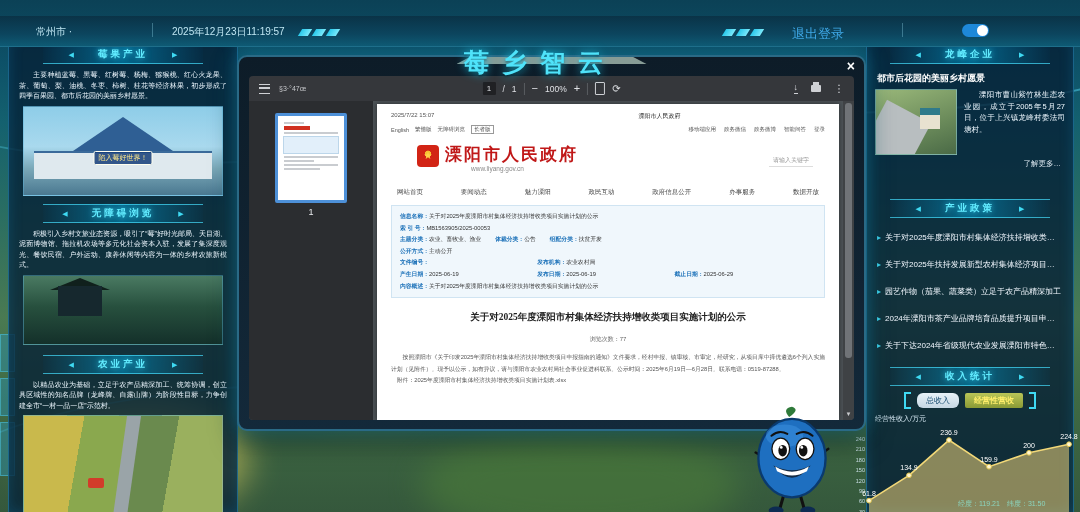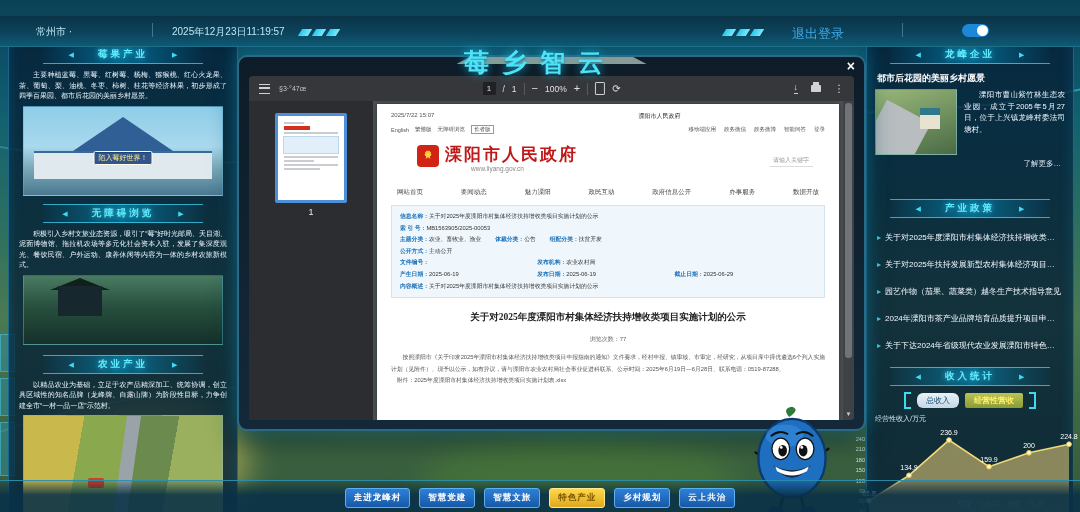--- a/index.html
+++ b/index.html
@@ -220,21 +220,21 @@
       <div class="policy-item">
           <span class="bul">▸</span>
           <span class="pt">关于对2025年度溧阳市村集体经济扶持增收类…</span>
         </div>
       <div class="policy-item">
           <span class="bul">▸</span>
           <span class="pt">关于对2025年扶持发展新型农村集体经济项目…</span>
         </div>
       <div class="policy-item">
           <span class="bul">▸</span>
-          <span class="pt">园艺作物（茄果、蔬菜类）越冬生产技术指导意见</span>
+          <span class="pt">园艺作物（茄果、蔬菜类）立足于农产品精深加工</span>
         </div>
       <div class="policy-item">
           <span class="bul">▸</span>
           <span class="pt">2024年溧阳市茶产业品牌培育品质提升项目申…</span>
         </div>
       <div class="policy-item">
           <span class="bul">▸</span>
           <span class="pt">关于下达2024年省级现代农业发展溧阳市特色…</span>
         </div>
     </div>
@@ -416,22 +416,14 @@
     <ellipse cx="38" cy="48" rx="9.5" ry="11.5" fill="#fff" stroke="#111" stroke-width="1.4"></ellipse>
     <ellipse cx="64" cy="48" rx="9.5" ry="11.5" fill="#fff" stroke="#111" stroke-width="1.4"></ellipse>
     <ellipse cx="40" cy="50" rx="4.6" ry="6.2" fill="#111"></ellipse>
     <ellipse cx="62" cy="50" rx="4.6" ry="6.2" fill="#111"></ellipse>
     <circle cx="38.5" cy="46.5" r="1.5" fill="#fff"></circle>
     <circle cx="60.5" cy="46.5" r="1.5" fill="#fff"></circle>
     <path d="M30,66 Q50,92 70,66 Q50,76 30,66 Z" fill="#122a45"></path>
     <path d="M32,67 Q50,78 68,67 L66,72 Q50,81 34,72 Z" fill="#fff"></path>
   </svg>
 
-  <nav class="bottom-nav">
-    <button class="bn">走进龙峰村</button>
-    <button class="bn">智慧党建</button>
-    <button class="bn">智慧文旅</button>
-    <button class="bn active">特色产业</button>
-    <button class="bn">乡村规划</button>
-    <button class="bn">云上共治</button>
-  </nav>
 
 </div>
 
 </body></html>

